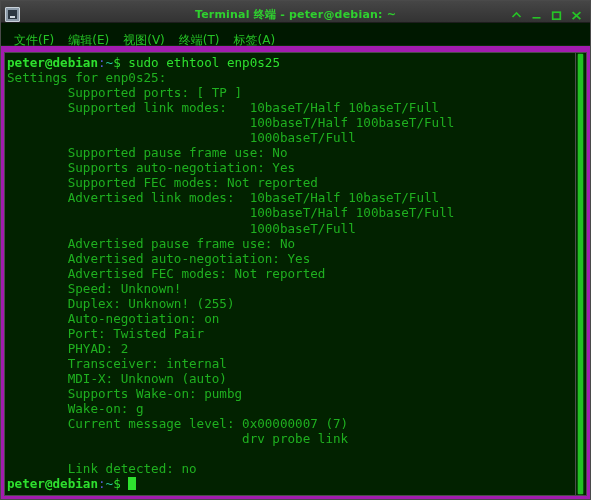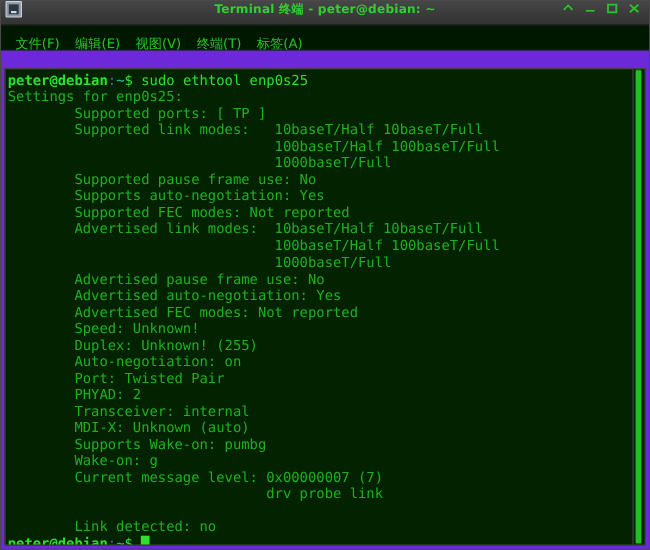--- a/index.html
+++ b/index.html
@@ -23,21 +23,21 @@
     box-sizing: border-box;
     border: 1px solid #4a4a4a;
   }
 
   
   .titlebar {
     height: 21px;
     min-height: 21px;
     background: linear-gradient(to bottom, #464646 0%, #3b3b3b 55%, #333333 100%);
     display: flex;
-    align-items: flex-start;
+    align-items: flex-end;
     position: relative;
     border-bottom: 1px solid #1d1d1d;
     text-decoration: underline;
   }
   .win-icon {
     width: 15px;
     height: 15px;
     margin-left: 4px;
     background: #8c9aa8;
     border: 1px solid #c9d2da;
@@ -103,22 +103,22 @@
     padding: 2px 7px;
     white-space: nowrap;
     cursor: default;
     font-family: "DejaVu Sans", sans-serif;
     margin-top: 12px;
   }
 
   
   .term-wrap {
     flex: 1 1 auto;
-    background: #6d28d9;
-    padding: 16px 3px 3px 3px;
+    background: #a21caf;
+    padding: 6px 3px 3px 3px;
     box-sizing: border-box;
     display: flex;
     position: relative;
     min-height: 0;
   }
   .term {
     flex: 1 1 auto;
     background: #022200;
     position: relative;
     overflow: hidden;

